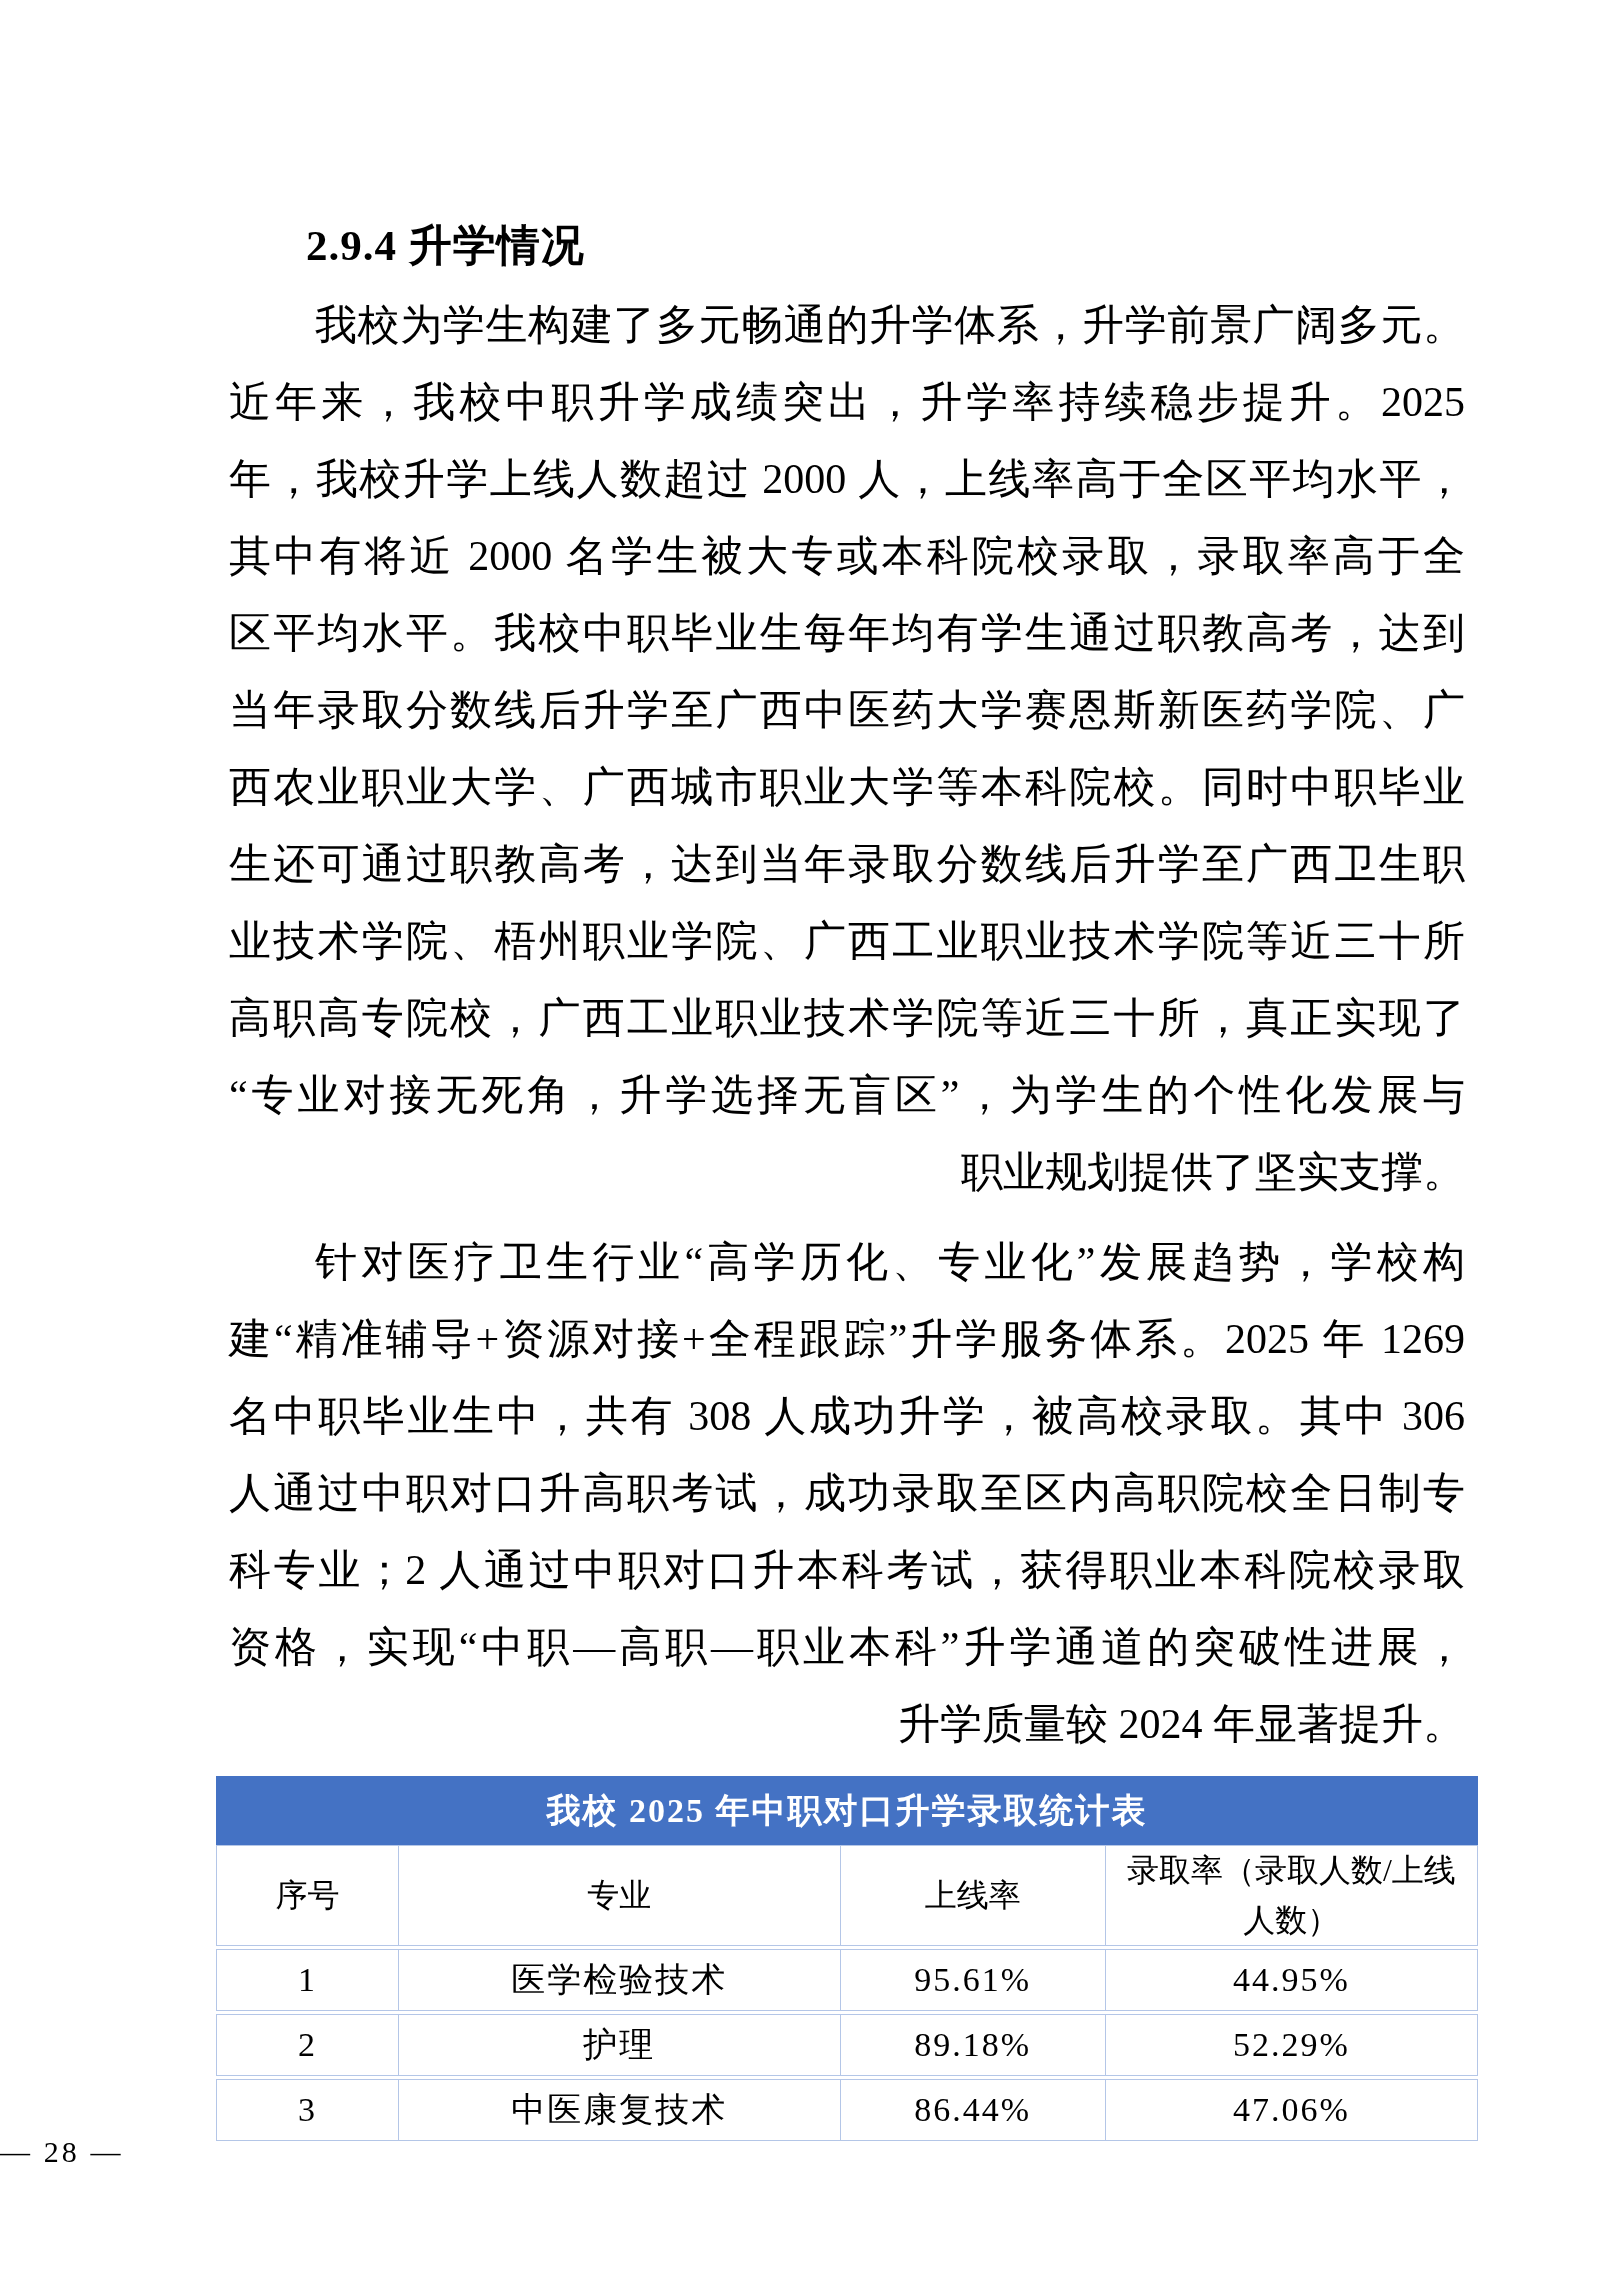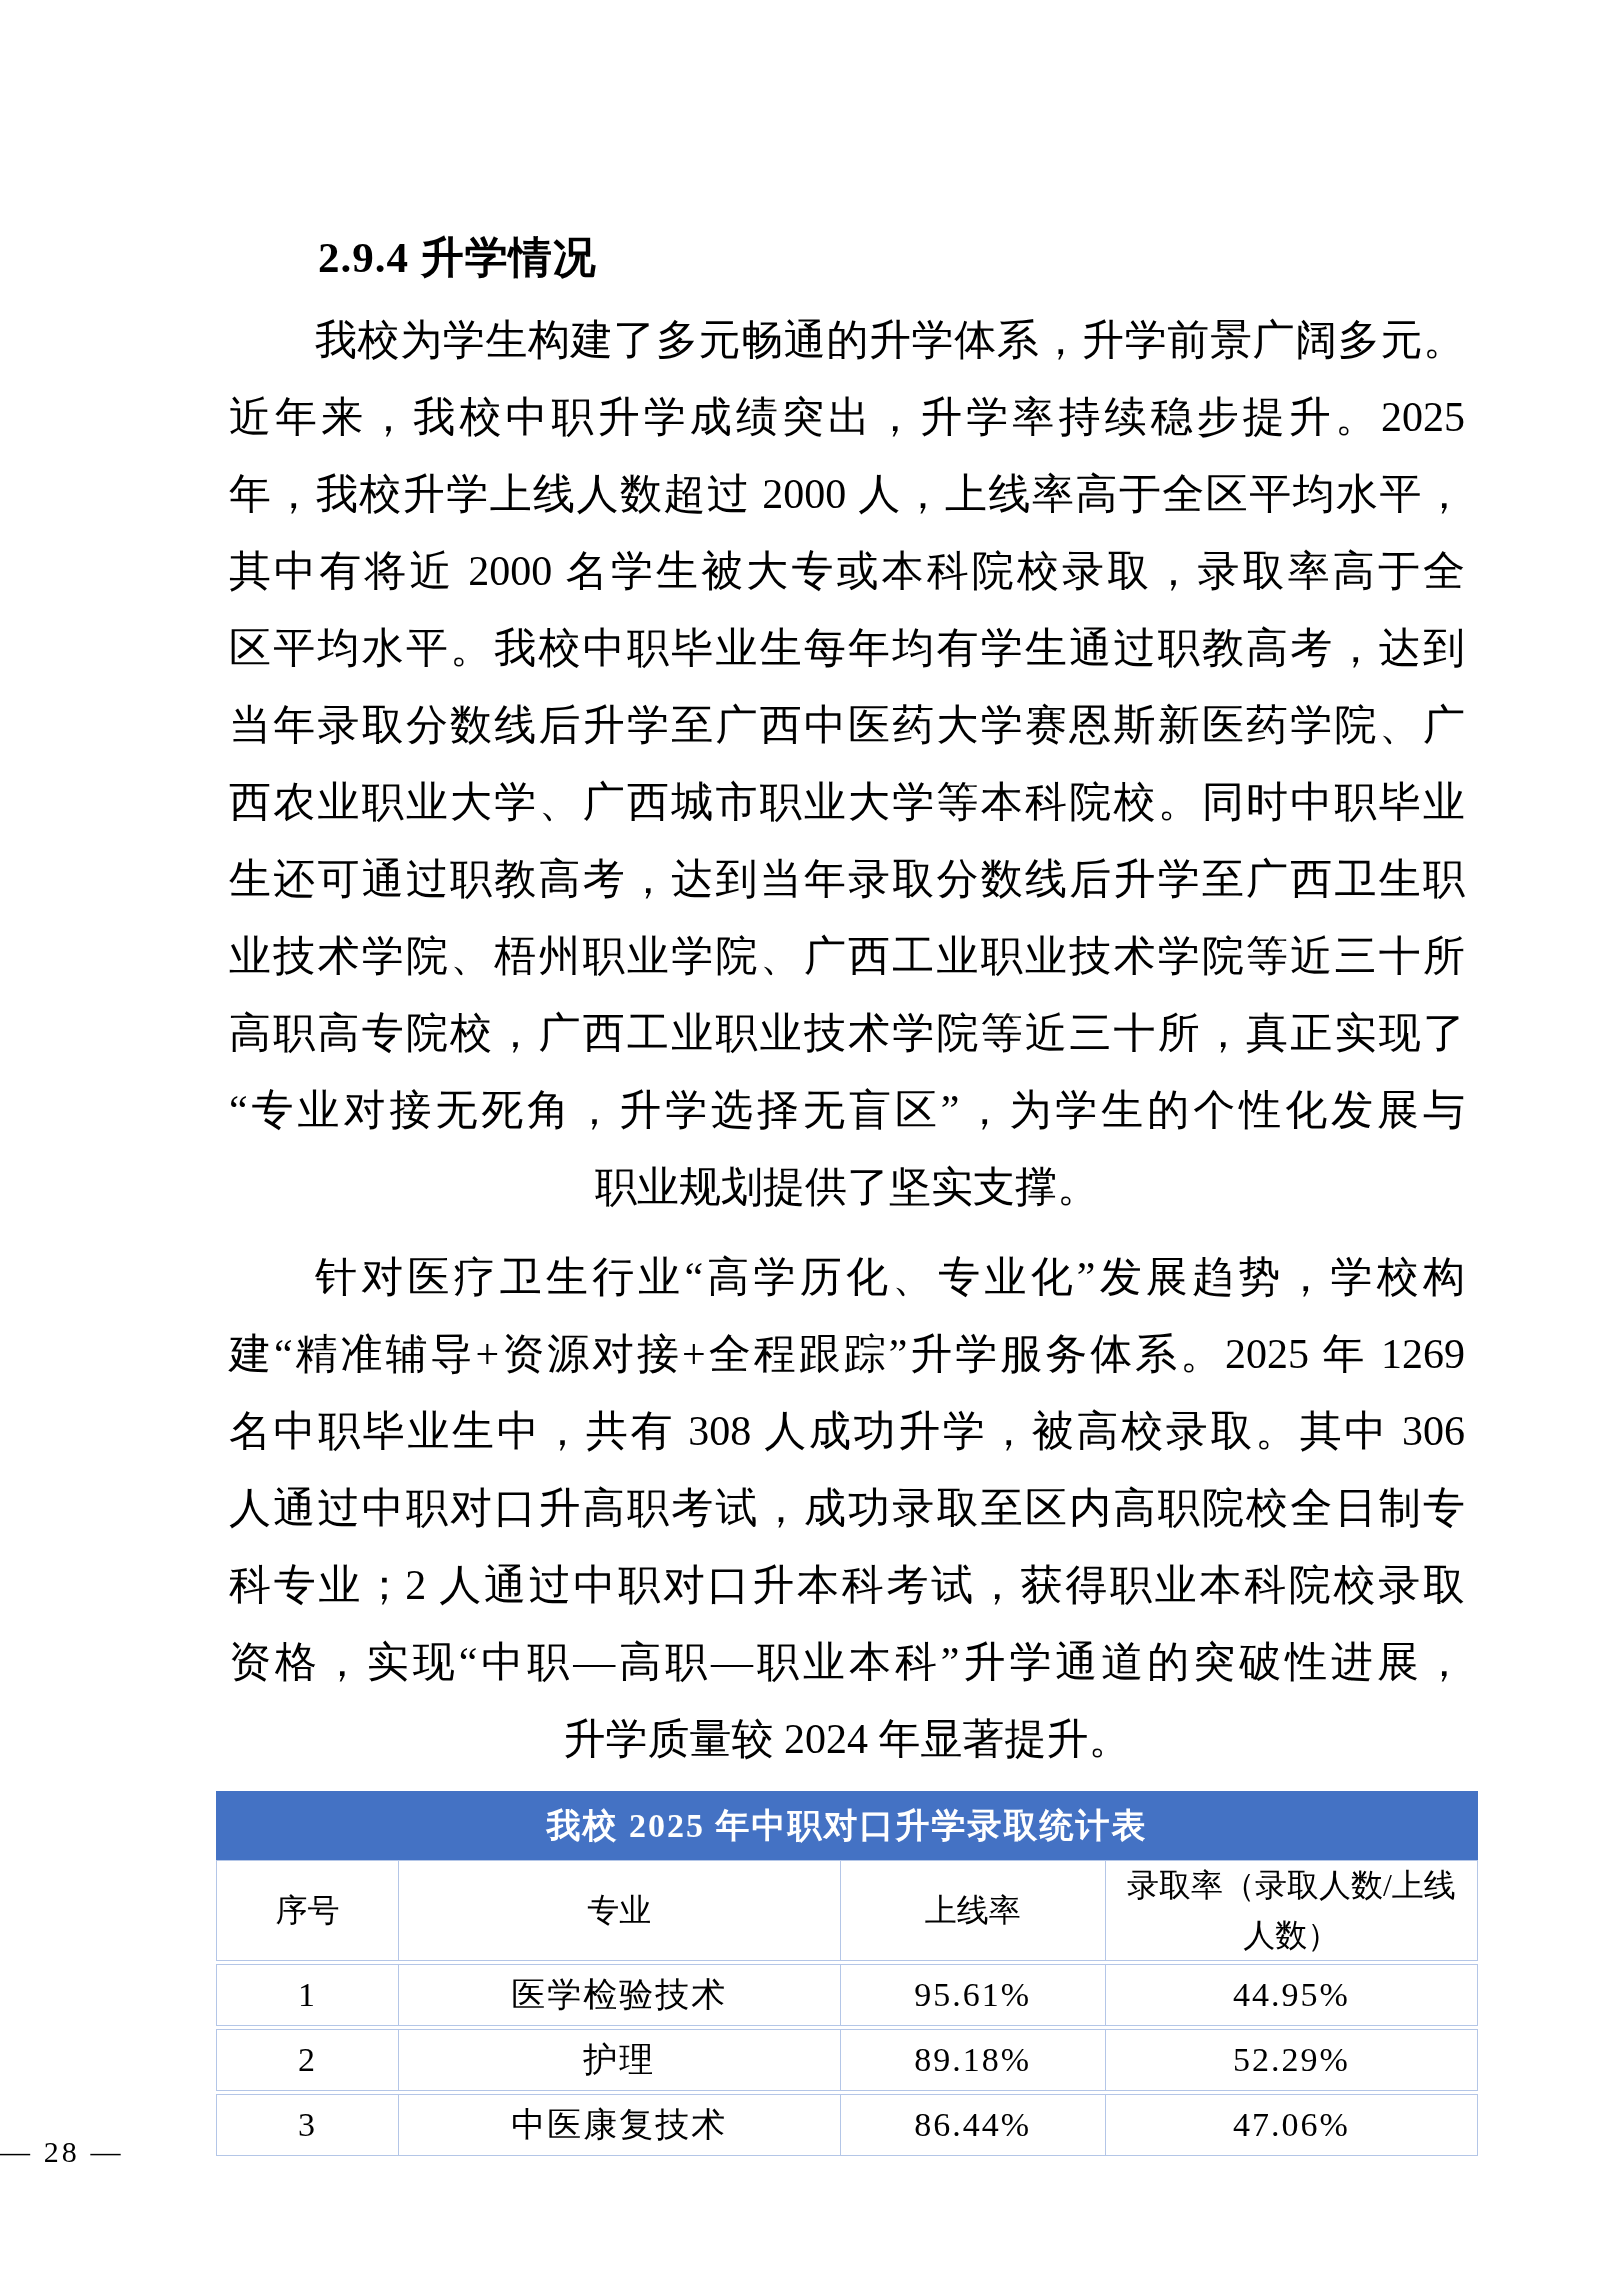--- a/index.html
+++ b/index.html
@@ -16,40 +16,40 @@
     font-family: "Liberation Serif", "DejaVu Serif", serif;
     color: #000000;
   }
   .content {
     position: absolute;
     left: 216px;
     top: 214px;
     width: 1262px;
   }
   .heading {
-    margin: 16px;
+    margin: 4px;
     padding-left: 86px;
     font-size: 43px;
     line-height: 56px;
     font-weight: bold;
     letter-spacing: 1px;
     white-space: nowrap;
   }
   .para { margin: 13px; }
   .line {
     height: 77px;
     line-height: 77px;
     font-size: 42px;
     text-align: justify;
     text-align-last: justify;
     letter-spacing: 0;
   }
   .line.indent { text-indent: 86px; }
   .line.short {
-    text-align: center;
+    text-align: right;
     text-align-last: auto;
   }
   .table-wrap {
     margin-top: 4.1px;
     width: 1262px;
   }
   .table-title {
     height: 69px;
     line-height: 69px;
     background: #4472C4;

